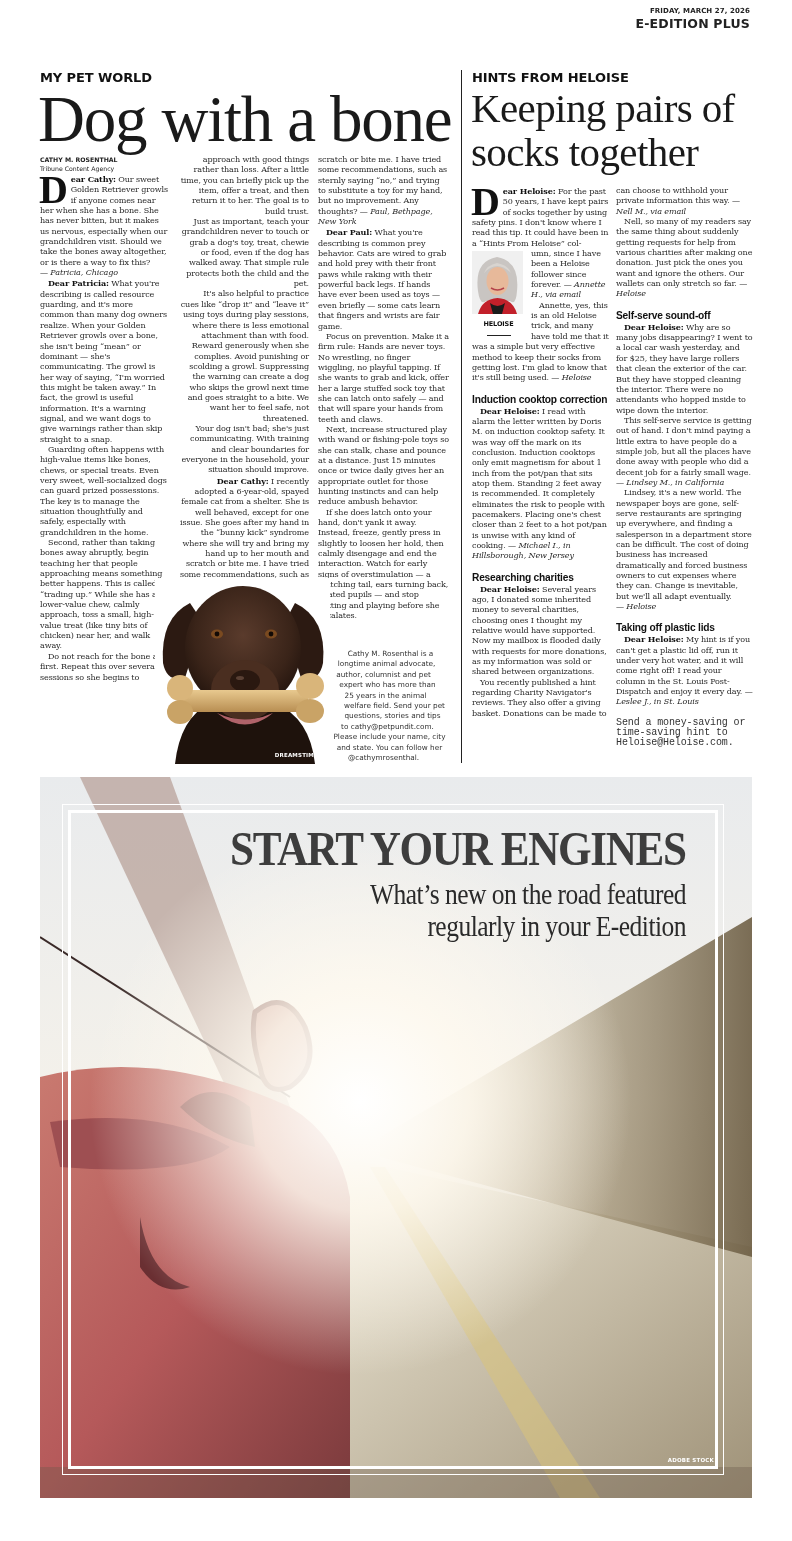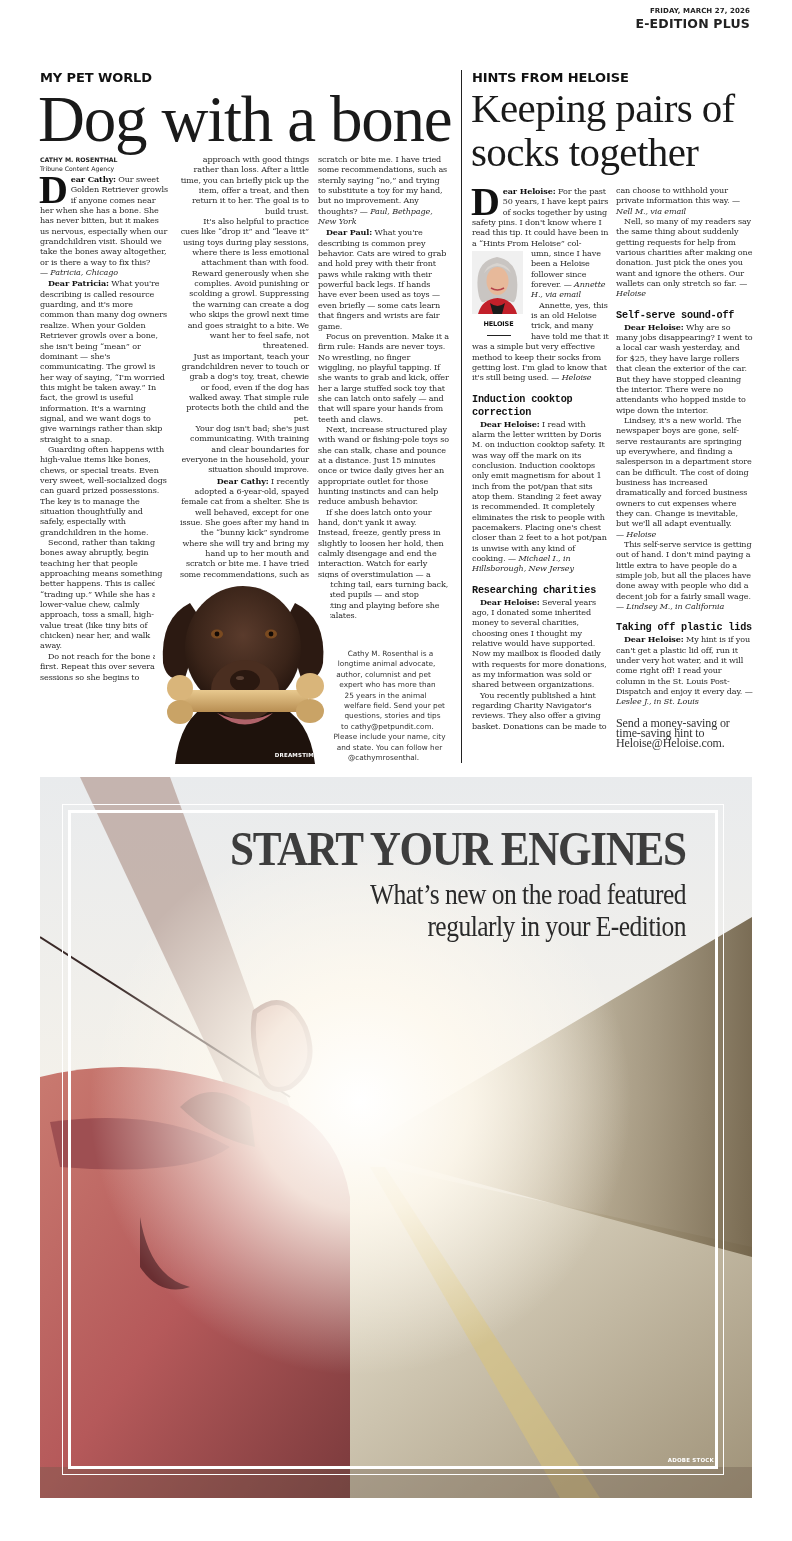--- a/index.html
+++ b/index.html
@@ -46,22 +46,22 @@
   .right-story .headline { position: absolute; left: 471px; top: 86px; font-size: 41px; line-height: 44px; letter-spacing: -0.6px; width: 300px; }
 
   .c4 { left: 472px; top: 186px; width: 137px; }
   .c5 { left: 616px; top: 186px; width: 137px; }
 
   .heloise-fig { float: left; width: 53px; margin: 2px 6px 2px 0; text-align: center; }
   .heloise-photo { width: 51px; height: 63px; overflow: hidden; }
   .heloise-cap { font-family: "DejaVu Sans", sans-serif; font-weight: bold; font-size: 6.5px; color: #111; margin-top: 5px; }
   .heloise-rule { width: 24px; height: 1px; background: #222; margin: 6px auto 0; }
 
-  .subhead { font-family: Liberation Mono, monospace; font-weight: bold; font-size: 10.2px; line-height: 13px; color: #111; margin-top: 9px; margin-bottom: 0; text-indent: 0; letter-spacing: -0.2px; }
-  .tagline { font-family: Liberation Serif, serif; font-size: 12px; line-height: 10px; color: #333; margin-top: 10px; text-indent: 0 !important; }
+  .subhead { font-family: Liberation Sans, sans-serif; font-weight: bold; font-size: 10.2px; line-height: 13px; color: #111; margin-top: 9px; margin-bottom: 0; text-indent: 0; letter-spacing: -0.2px; }
+  .tagline { font-family: Liberation Mono, monospace; font-size: 10px; line-height: 10px; color: #333; margin-top: 10px; text-indent: 0 !important; }
 
   
   .promo { position: absolute; left: 40px; top: 777px; width: 712px; height: 721px; overflow: hidden; background: #ec4899; }
   .promo svg.bg { position: absolute; left: 0; top: 0; }
   .frame-outer { position: absolute; left: 22px; top: 27px; width: 662px; height: 671px; border: 1px solid #ffffff; }
   .frame-inner { position: absolute; left: 28px; top: 33px; width: 650px; height: 659px; border: 3px solid #ffffff; }
   .promo-title { position: absolute; right: 66px; top: 47px; font-family: "Liberation Serif", serif; font-weight: bold; font-size: 49px; line-height: 50px; color: #3d3d3d; letter-spacing: -1.5px; white-space: nowrap; transform: scaleX(0.88); transform-origin: right top; }
   .promo-sub { position: absolute; right: 66px; top: 101px; width: 450px; text-align: right; font-family: "Liberation Serif", serif; font-size: 29px; line-height: 32px; color: #2a2a2a; letter-spacing: -0.6px; transform: scaleX(0.88); transform-origin: right top; }
   .promo-credit { position: absolute; right: 38px; top: 680px; font-family: "DejaVu Sans", sans-serif; font-size: 5.5px; font-weight: bold; color: #ffffff; letter-spacing: 0.2px; }
 </style>
@@ -88,22 +88,22 @@
     <span class="dropcap">D</span><b>ear Cathy:</b><span> Our sweet Golden Retriever growls if anyone comes near her when she has a bone. She has never bitten, but it makes us nervous, especially when our grandchildren visit. Should we take the bones away altogether, or is there a way to fix this?</span><br><i>— Patricia, Chicago</i>
   </p>
   <p><b>Dear Patricia:</b><span> What you're describing is called resource guarding, and it's more common than many dog owners realize. When your Golden Retriever growls over a bone, she isn't being “mean” or dominant — she's communicating. The growl is her way of saying, “I'm worried this might be taken away.” In fact, the growl is useful information. It's a warning signal, and we want dogs to give warnings rather than skip straight to a snap.</span></p>
   <p>Guarding often happens with high-value items like bones, chews, or special treats. Even very sweet, well-socialized dogs can guard prized possessions. The key is to manage the situation thoughtfully and safely, especially with grandchildren in the home.</p>
   <p>Second, rather than taking bones away abruptly, begin teaching her that people approaching means something better happens. This is called “trading up.” While she has a lower-value chew, calmly approach, toss a small, high-value treat (like tiny bits of chicken) near her, and walk away.</p>
   <p style="max-height:31px;overflow:hidden;">Do not reach for the bone at first. Repeat this over several sessions so she begins to associate your approach with good things rather than loss. After a little time, you can briefly pick up the item, offer a treat, and then return it to her. The goal is to build trust.</p>
 </div>
 
 <div class="col c2">
   <p style="text-indent:0">approach with good things rather than loss. After a little time, you can briefly pick up the item, offer a treat, and then return it to her. The goal is to build trust.</p>
+  <p>Just as important, teach your grandchildren never to touch or grab a dog's toy, treat, chewie or food, even if the dog has walked away. That simple rule protects both the child and the pet.</p>
   <p>It's also helpful to practice cues like “drop it” and “leave it” using toys during play sessions, where there is less emotional attachment than with food. Reward generously when she complies. Avoid punishing or scolding a growl. Suppressing the warning can create a dog who skips the growl next time and goes straight to a bite. We want her to feel safe, not threatened.</p>
-  <p>Just as important, teach your grandchildren never to touch or grab a dog's toy, treat, chewie or food, even if the dog has walked away. That simple rule protects both the child and the pet.</p>
   <p>Your dog isn't bad; she's just communicating. With training and clear boundaries for everyone in the household, your situation should improve.</p>
   <p><b>Dear Cathy:</b><span> I recently adopted a 6-year-old, spayed female cat from a shelter. She is well behaved, except for one issue. She goes after my hand in the “bunny kick” syndrome where she will try and bring my hand up to her mouth and scratch or bite me. I have tried some recommendations, such as sternly saying “no,” and trying to substitute a toy for my hand, but no improvement. Any thoughts? </span></p>
 </div>
 
 <div class="col c3">
   <p style="text-indent:0"><span>scratch or bite me. I have tried some recommendations, such as sternly saying “no,” and trying to substitute a toy for my hand, but no improvement. Any thoughts? </span><i>— Paul, Bethpage, New York</i></p>
   <p><b>Dear Paul:</b><span> What you're describing is common prey behavior. Cats are wired to grab and hold prey with their front paws while raking with their powerful back legs. If hands have ever been used as toys — even briefly — some cats learn that fingers and wrists are fair game.</span></p>
   <p>Focus on prevention. Make it a firm rule: Hands are never toys. No wrestling, no finger wiggling, no playful tapping. If she wants to grab and kick, offer her a large stuffed sock toy that she can latch onto safely — and that will spare your hands from teeth and claws.</p>
   <p>Next, increase structured play with wand or fishing-pole toys so she can stalk, chase and pounce at a distance. Just 15 minutes once or twice daily gives her an appropriate outlet for those hunting instincts and can help reduce ambush behavior.</p>
   <p style="padding-left:0;">If she does latch onto your hand, don't yank it away. Instead, freeze, gently press in slightly to loosen her hold, then calmly disengage and end the interaction. Watch for early signs of overstimulation — a twitching tail, ears turning back, dilated pupils — and stop petting and playing before she escalates.</p>
@@ -202,22 +202,22 @@
   <p><b>Dear Heloise:</b><span> Several years ago, I donated some inherited money to several charities, choosing ones I thought my relative would have supported. Now my mailbox is flooded daily with requests for more donations, as my information was sold or shared between organizations.</span></p>
   <p style="max-height:41px;overflow:hidden;">You recently published a hint regarding Charity Navigator's reviews. They also offer a giving basket. Donations can be made to your chosen charities, and you</p>
 </div>
 
 <div class="col c5">
   <p class="noind">can choose to withhold your private information this way. <i>— Nell M., via email</i></p>
   <p><span>Nell, so many of my readers say the same thing about suddenly getting requests for help from various charities after making one donation. Just pick the ones you want and ignore the others. Our wallets can only stretch so far. </span><i>— Heloise</i></p>
 
   <h3 class="subhead">Self-serve sound-off</h3>
   <p><b>Dear Heloise:</b><span> Why are so many jobs disappearing? I went to a local car wash yesterday, and for $25, they have large rollers that clean the exterior of the car. But they have stopped cleaning the interior. There were no attendants who hopped inside to wipe down the interior.</span></p>
+  <p><span>This self-serve service is getting out of hand. I don't mind paying a little extra to have people do a simple job, but all the places have done away with people who did a decent job for a fairly small wage. </span><i>— Lindsey M., in California</i></p>
   <p><span>Lindsey, it's a new world. The newspaper boys are gone, self-serve restaurants are springing up everywhere, and finding a salesperson in a department store can be difficult. The cost of doing business has increased dramatically and forced business owners to cut expenses where they can. Change is inevitable, but we'll all adapt eventually. </span><br><i>— Heloise</i></p>
-  <p><span>This self-serve service is getting out of hand. I don't mind paying a little extra to have people do a simple job, but all the places have done away with people who did a decent job for a fairly small wage. </span><i>— Lindsey M., in California</i></p>
 
   <h3 class="subhead">Taking off plastic lids</h3>
   <p><b>Dear Heloise:</b><span> My hint is if you can't get a plastic lid off, run it under very hot water, and it will come right off! I read your column in the St. Louis Post-Dispatch and enjoy it every day. </span><i>— Leslee J., in St. Louis</i></p>
 
   <p class="tagline">Send a money-saving or time-saving hint to Heloise@Heloise.com.</p>
 </div>
 
 <section class="promo">
   <svg class="bg" width="712" height="721" viewBox="0 0 712 721">
     <defs>

